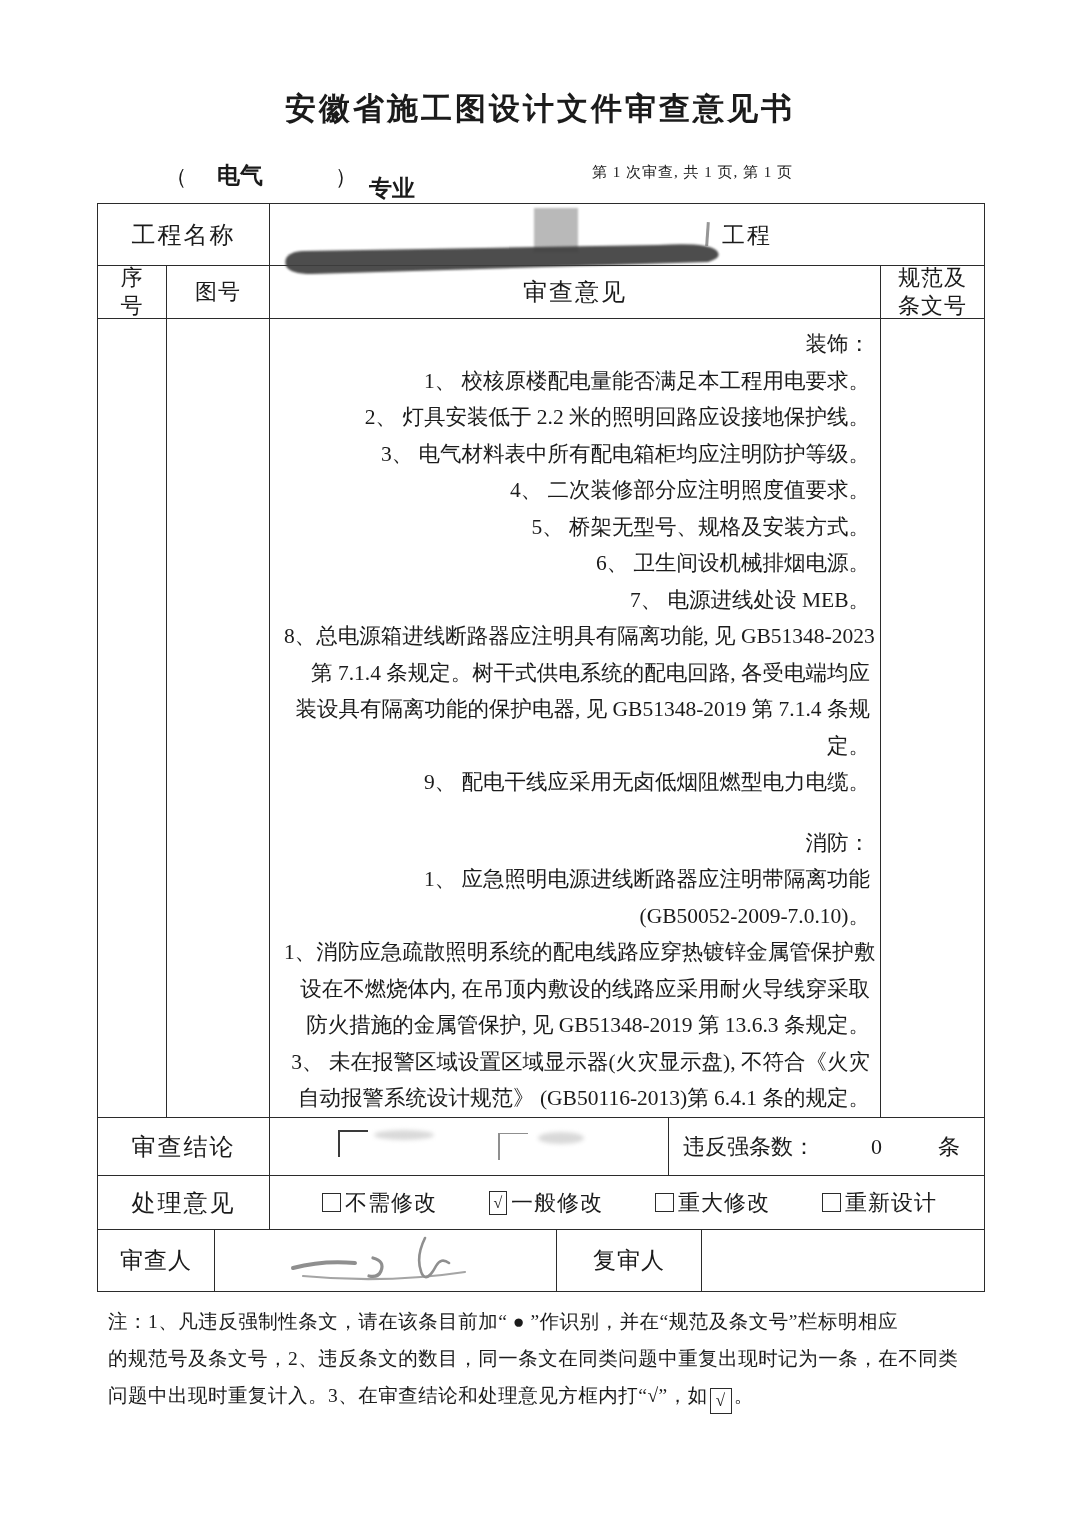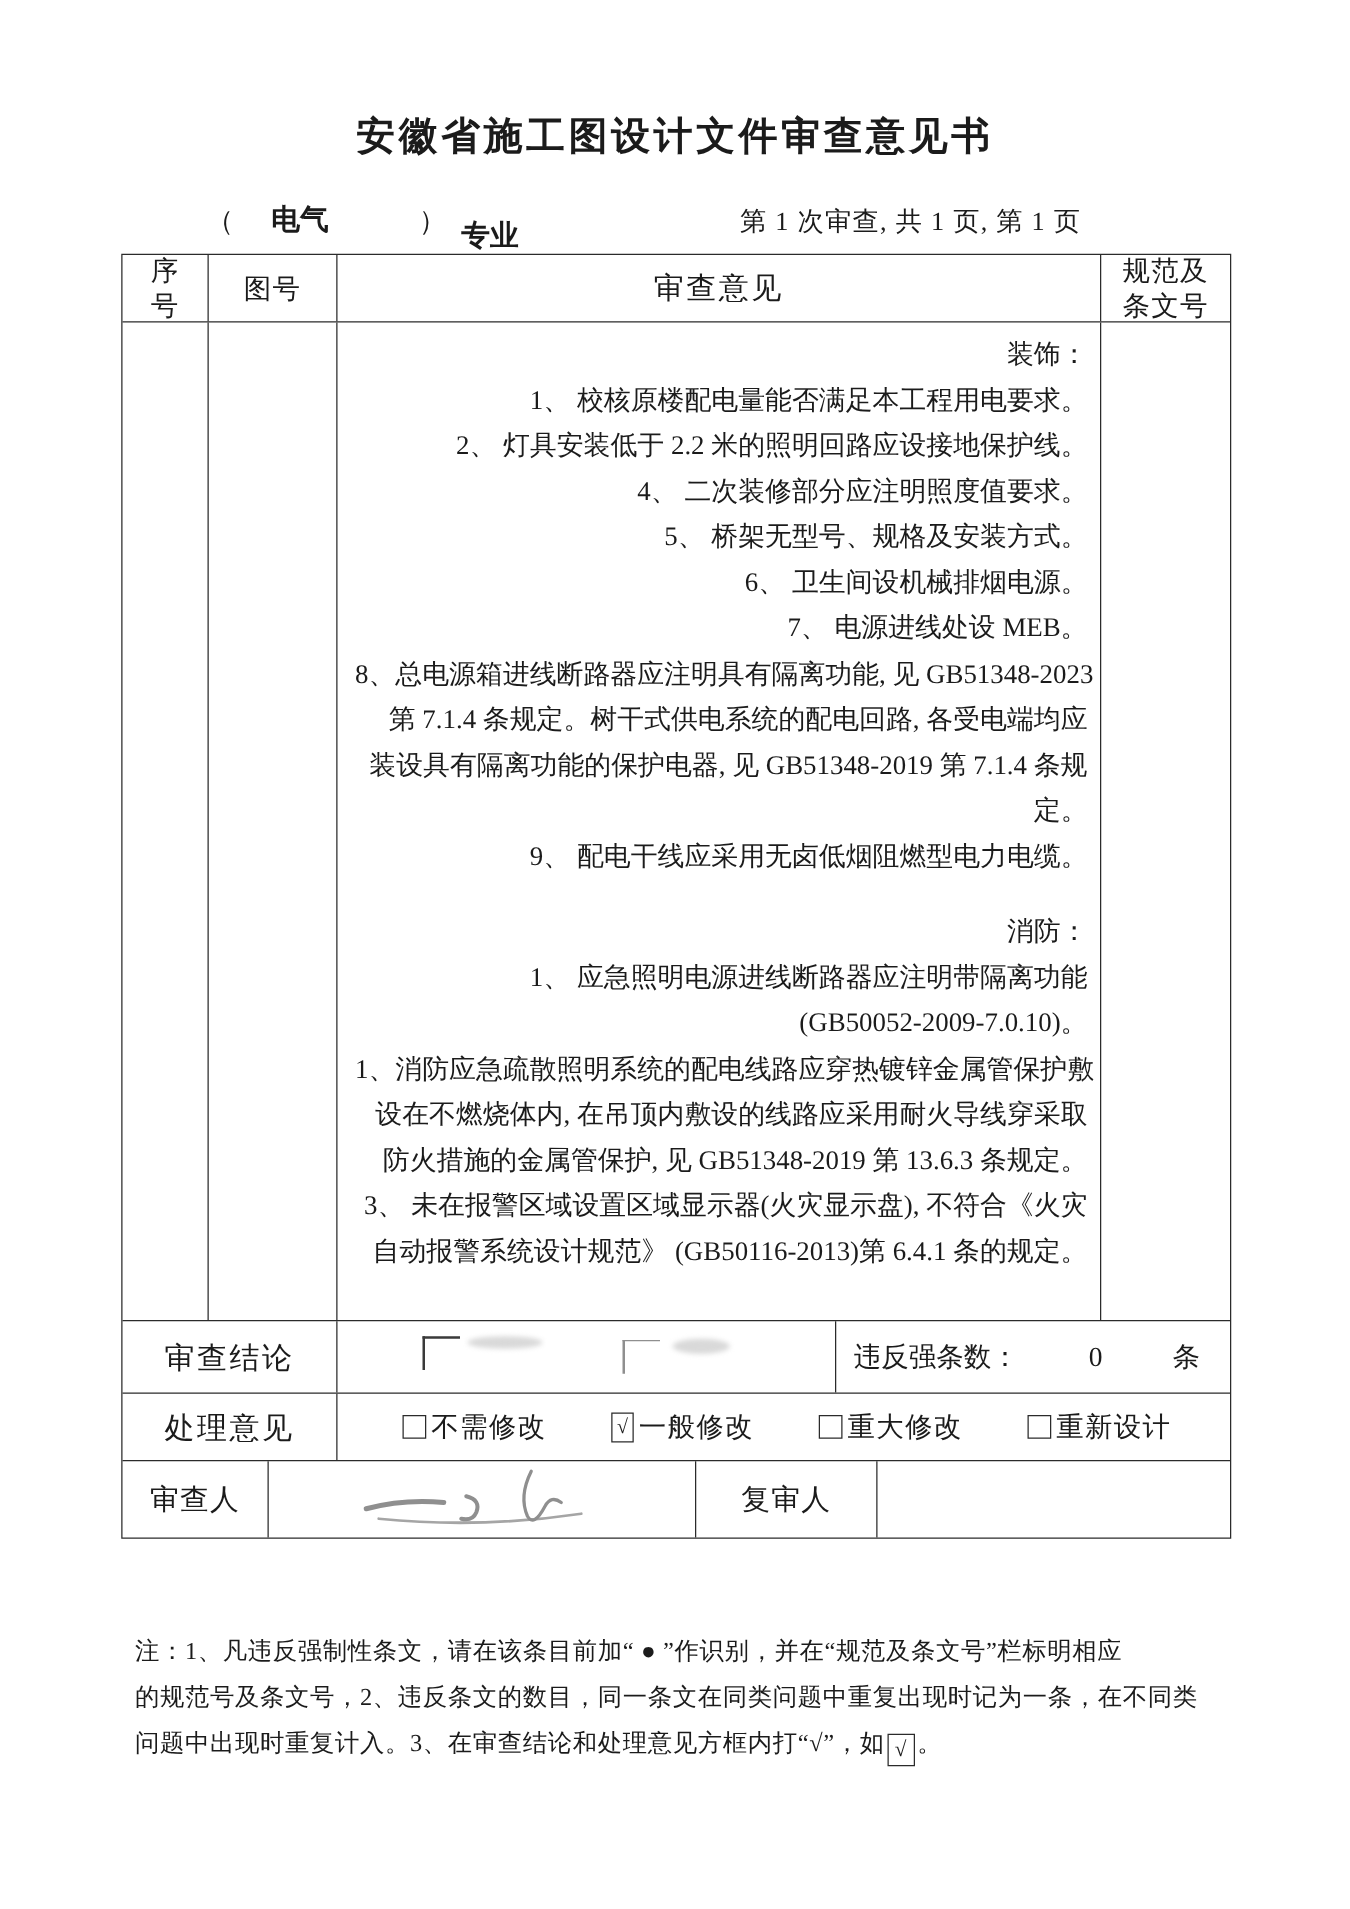--- a/index.html
+++ b/index.html
@@ -19,21 +19,21 @@
   }
   
   .subhead {
     position: absolute; top: 160px; left: 97px; width: 888px; height: 34px;
     font-size: 22px;
   }
   .subhead .po  { position: absolute; left: 68px; top: 2px; }
   .subhead .sp1 { position: absolute; left: 120px; top: 0; font-family: "Liberation Sans", "DejaVu Sans", sans-serif; font-weight: bold; font-size: 23px; }
   .subhead .pc  { position: absolute; left: 238px; top: 2px; }
   .subhead .sp2 { position: absolute; left: 272px; top: 0; font-family: "Liberation Sans", "DejaVu Sans", sans-serif; font-weight: bold; font-size: 23px; margin-top: 13px; }
-  .subhead .rv  { position: absolute; left: 495px; top: 3px; font-size: 21px; letter-spacing: 1px; }
+  .subhead .rv  { position: absolute; left: 495px; top: 3px; font-size: 15px; letter-spacing: 1px; }
 
   
   .doc-table {
     position: absolute; left: 97px; top: 203px; width: 888px;
     border: 1.6px solid #2b2b2b;
   }
   .trow { display: flex; width: 100%; }
   .trow + .trow { border-top: 1.6px solid #2b2b2b; }
   .tcell { position: relative; }
   .tcell + .tcell { border-left: 1.6px solid #2b2b2b; }
@@ -135,38 +135,50 @@
 <div class="subhead">
   <span class="po">（</span>
   <span class="sp1">电气</span>
   <span class="pc">）</span>
   <span class="sp2">专业</span>
   <span class="rv">第  1  次审查, 共  1  页, 第  1  页</span>
 </div>
 
 <div class="doc-table">
 
+  <div class="trow r-project">
+    <div class="tcell w-label c-center cell-label">工程名称</div>
+    <div class="tcell w-flex proj-value">
+      <div class="redact-gray"></div>
+      <svg class="redact-smudge" width="450" height="36" viewBox="0 0 450 36">
+        <path d="M8,24 Q4,10 26,9 L380,3 Q428,0 438,8 Q446,15 430,20 L34,32 Q12,32 8,24 Z" fill="#3e3e3e" opacity="0.92" style="filter: blur(1.3px);"></path>
+      </svg>
+      <div class="proj-frag"></div>
+      <span class="proj-suffix">工程</span>
+    </div>
+  </div>
 
   <div class="trow r-header">
     <div class="tcell w-seq  c-center hdr">序
 号</div>
     <div class="tcell w-draw c-center hdr">图号</div>
     <div class="tcell w-op   c-center hdr hdr-big">审查意见</div>
     <div class="tcell w-flex c-center hdr">规范及
 条文号</div>
   </div>
 
   <div class="trow r-content">
     <div class="tcell w-seq"></div>
     <div class="tcell w-draw"></div>
     <div class="tcell w-op opinion-cell" id="opinion-lines">
         <div class="opinion-section">
           <div class="op-line">装饰：</div>
           <div class="op-line">1、 校核原楼配电量能否满足本工程用电要求。</div>
           <div class="op-line">2、 灯具安装低于 2.2 米的照明回路应设接地保护线。</div>
+          <div class="op-line">3、 电气材料表中所有配电箱柜均应注明防护等级。</div>
           <div class="op-line">4、 二次装修部分应注明照度值要求。</div>
           <div class="op-line">5、 桥架无型号、规格及安装方式。</div>
           <div class="op-line">6、 卫生间设机械排烟电源。</div>
           <div class="op-line">7、 电源进线处设 MEB。</div>
           <div class="op-line">8、总电源箱进线断路器应注明具有隔离功能, 见 GB51348-2023</div>
           <div class="op-line">第 7.1.4 条规定。树干式供电系统的配电回路, 各受电端均应</div>
           <div class="op-line">装设具有隔离功能的保护电器, 见 GB51348-2019 第 7.1.4 条规</div>
           <div class="op-line">定。</div>
           <div class="op-line">9、 配电干线应采用无卤低烟阻燃型电力电缆。</div>
         </div>

